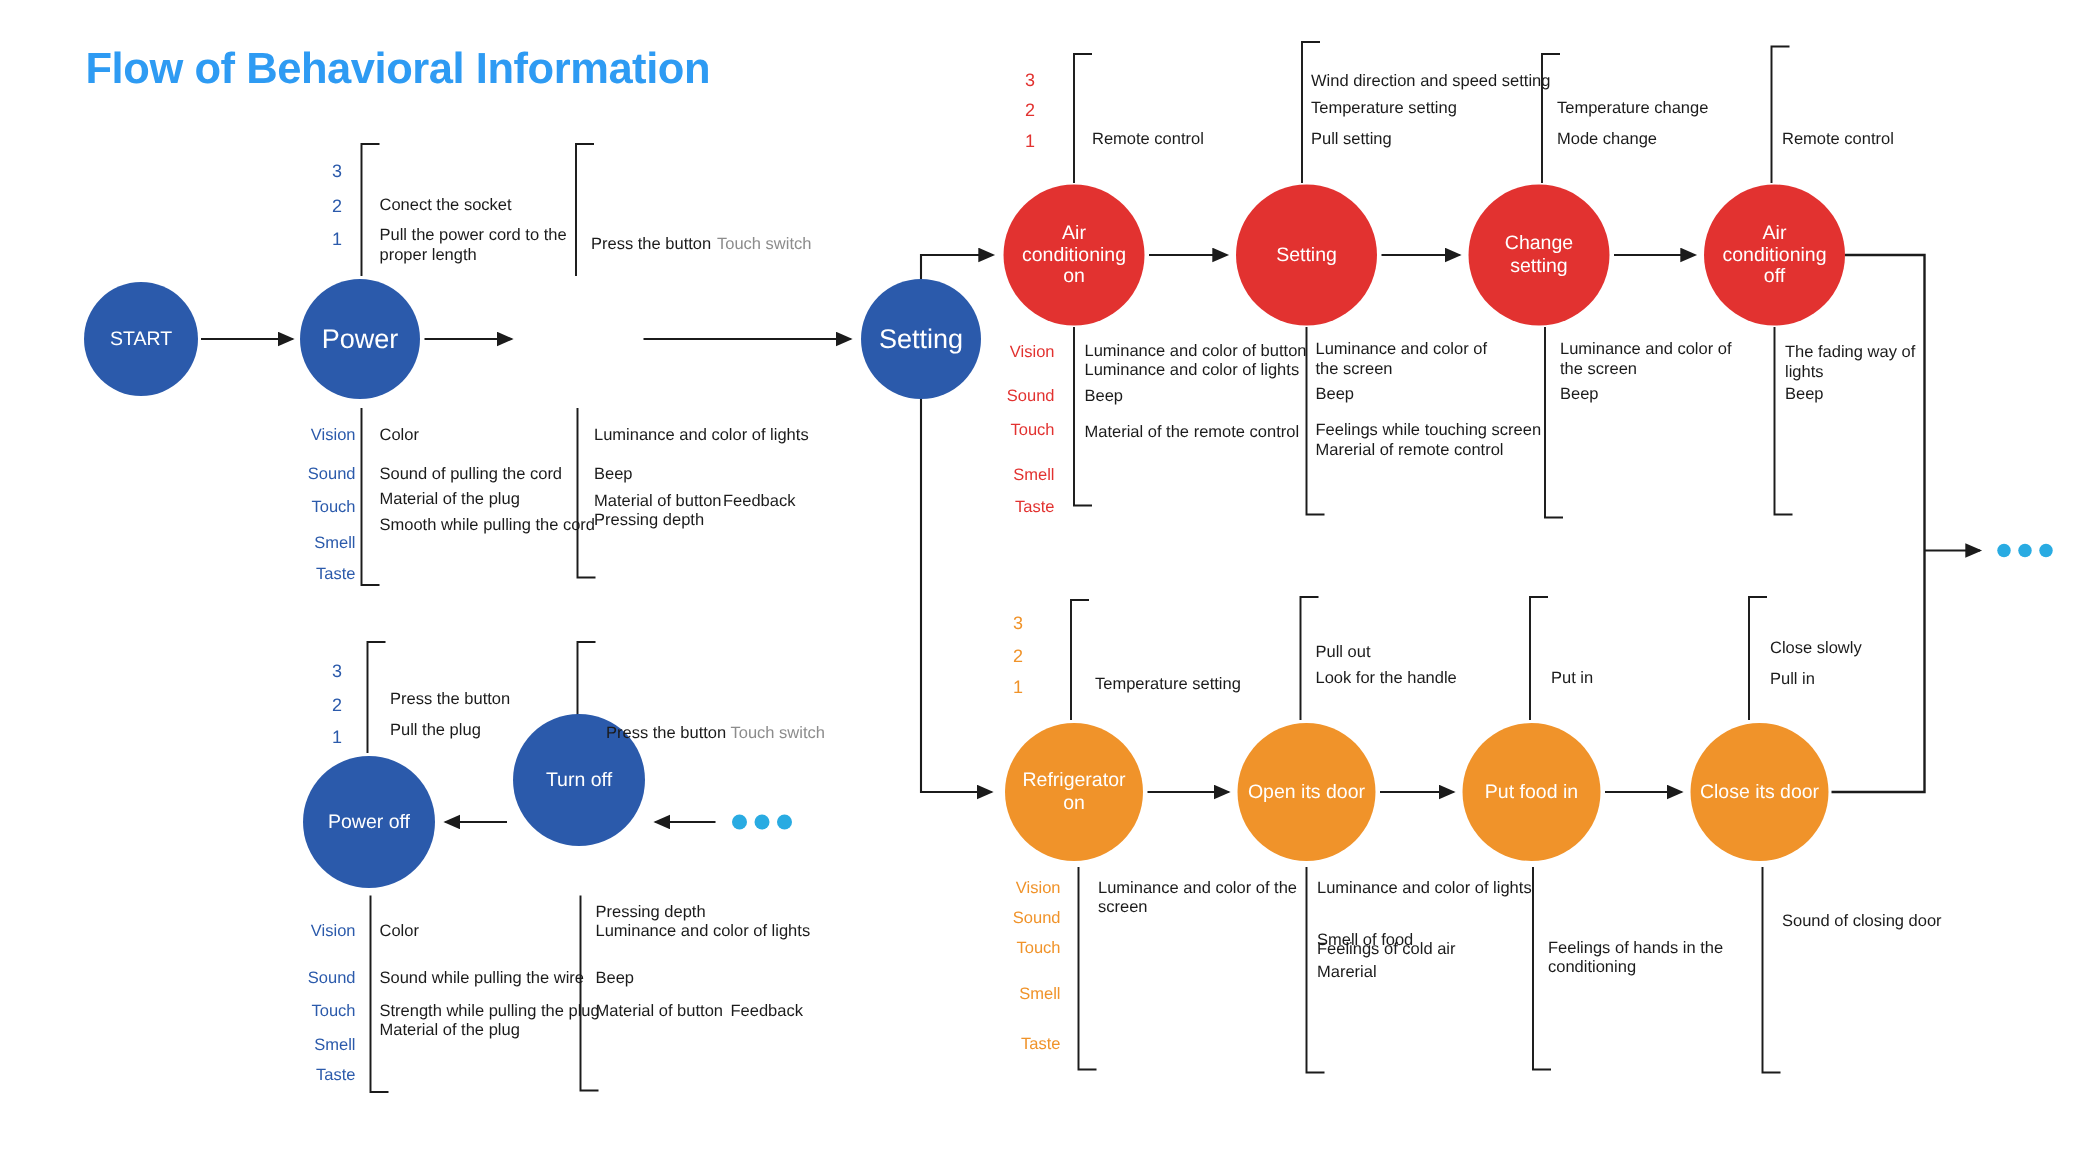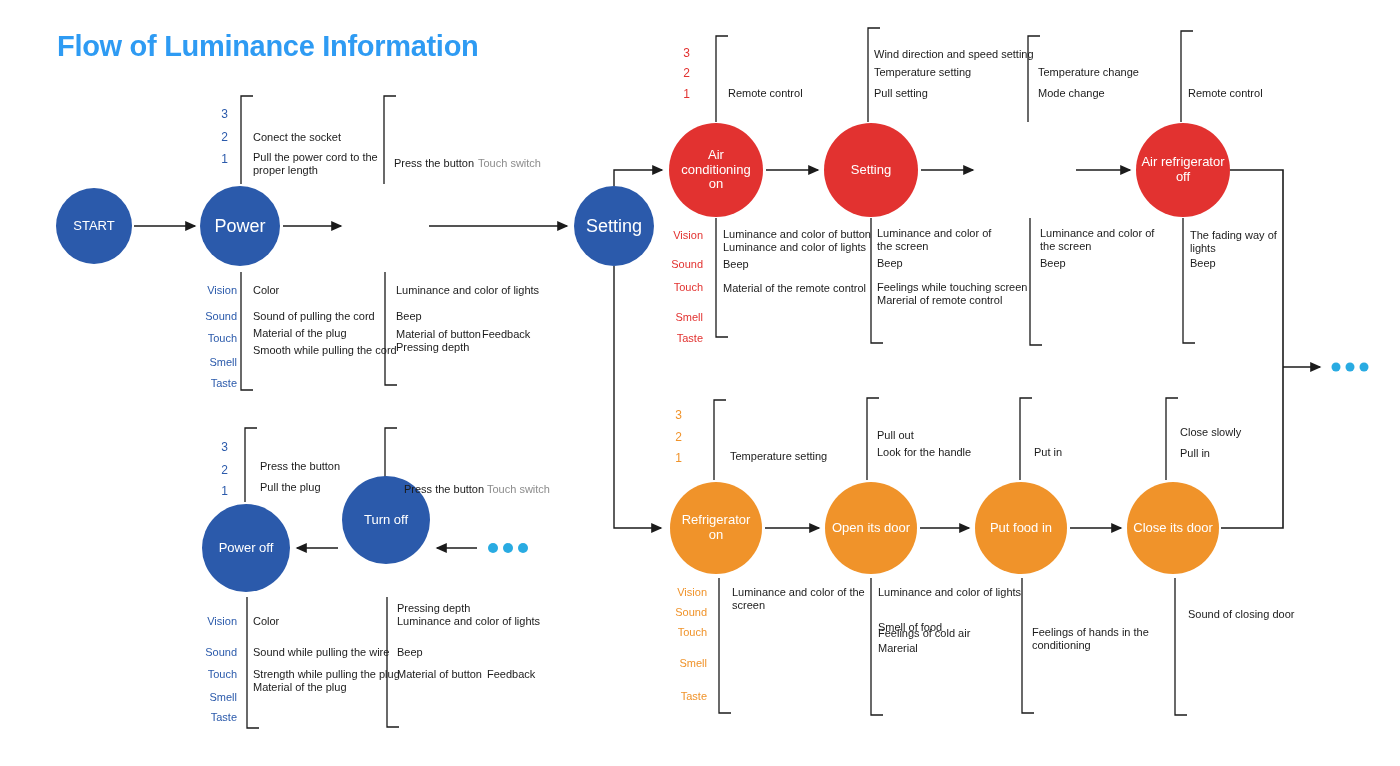--- a/index.html
+++ b/index.html
@@ -17,21 +17,21 @@
           text-align:center;color:#fff;}
   .circle span{width:90%;display:block;line-height:1.15;}
   .c-blue{background:#2B5AAB;} .c-red{background:#E23230;} .c-orange{background:#F0932A;}
   .fs19{font-size:13px;} .fs18{font-size:18px;} .fs13{font-size:13px;}
 </style>
 </head>
 <body>
 
 <div class="canvas">
 
-  <div class="title">Flow of Luminance Information</div>
+  <div class="title">Flow of Behavioral Information</div>
 
   <svg class="layer" width="1400" height="766">
     <defs>
       <marker id="ah" markerWidth="9" markerHeight="8" refX="7" refY="3.5" orient="auto">
         <path d="M0,0 L8,3.5 L0,7 Z" fill="#1b1b1b"></path>
       </marker>
     </defs>
 
     <g stroke="#1b1b1b" stroke-width="1.4" fill="none">
       <line x1="134" y1="226" x2="195" y2="226" marker-end="url(#ah)"></line>
@@ -112,22 +112,25 @@
   <div class="circle c-blue fs19" style="left:342px;top:476px;width:88px;height:88px">
       <span>Turn off</span>
     </div>
 
   <div class="circle c-red fs13" style="left:669px;top:123px;width:94px;height:94px">
       <span>Air conditioning on</span>
     </div>
   <div class="circle c-red fs13" style="left:824px;top:123px;width:94px;height:94px">
       <span>Setting</span>
     </div>
+  <div class="circle c-red fs13" style="left:979px;top:123px;width:94px;height:94px">
+      <span>Change setting</span>
+    </div>
   <div class="circle c-red fs13" style="left:1136px;top:123px;width:94px;height:94px">
-      <span>Air refrigerator off</span>
+      <span>Air conditioning off</span>
     </div>
 
   <div class="circle c-orange fs13" style="left:825px;top:482px;width:92px;height:92px">
       <span>Open its door</span>
     </div>
   <div class="circle c-orange fs13" style="left:670px;top:482px;width:92px;height:92px">
       <span>Refrigerator on</span>
     </div>
   <div class="circle c-orange fs13" style="left:1127px;top:482px;width:92px;height:92px">
       <span>Close its door</span>

